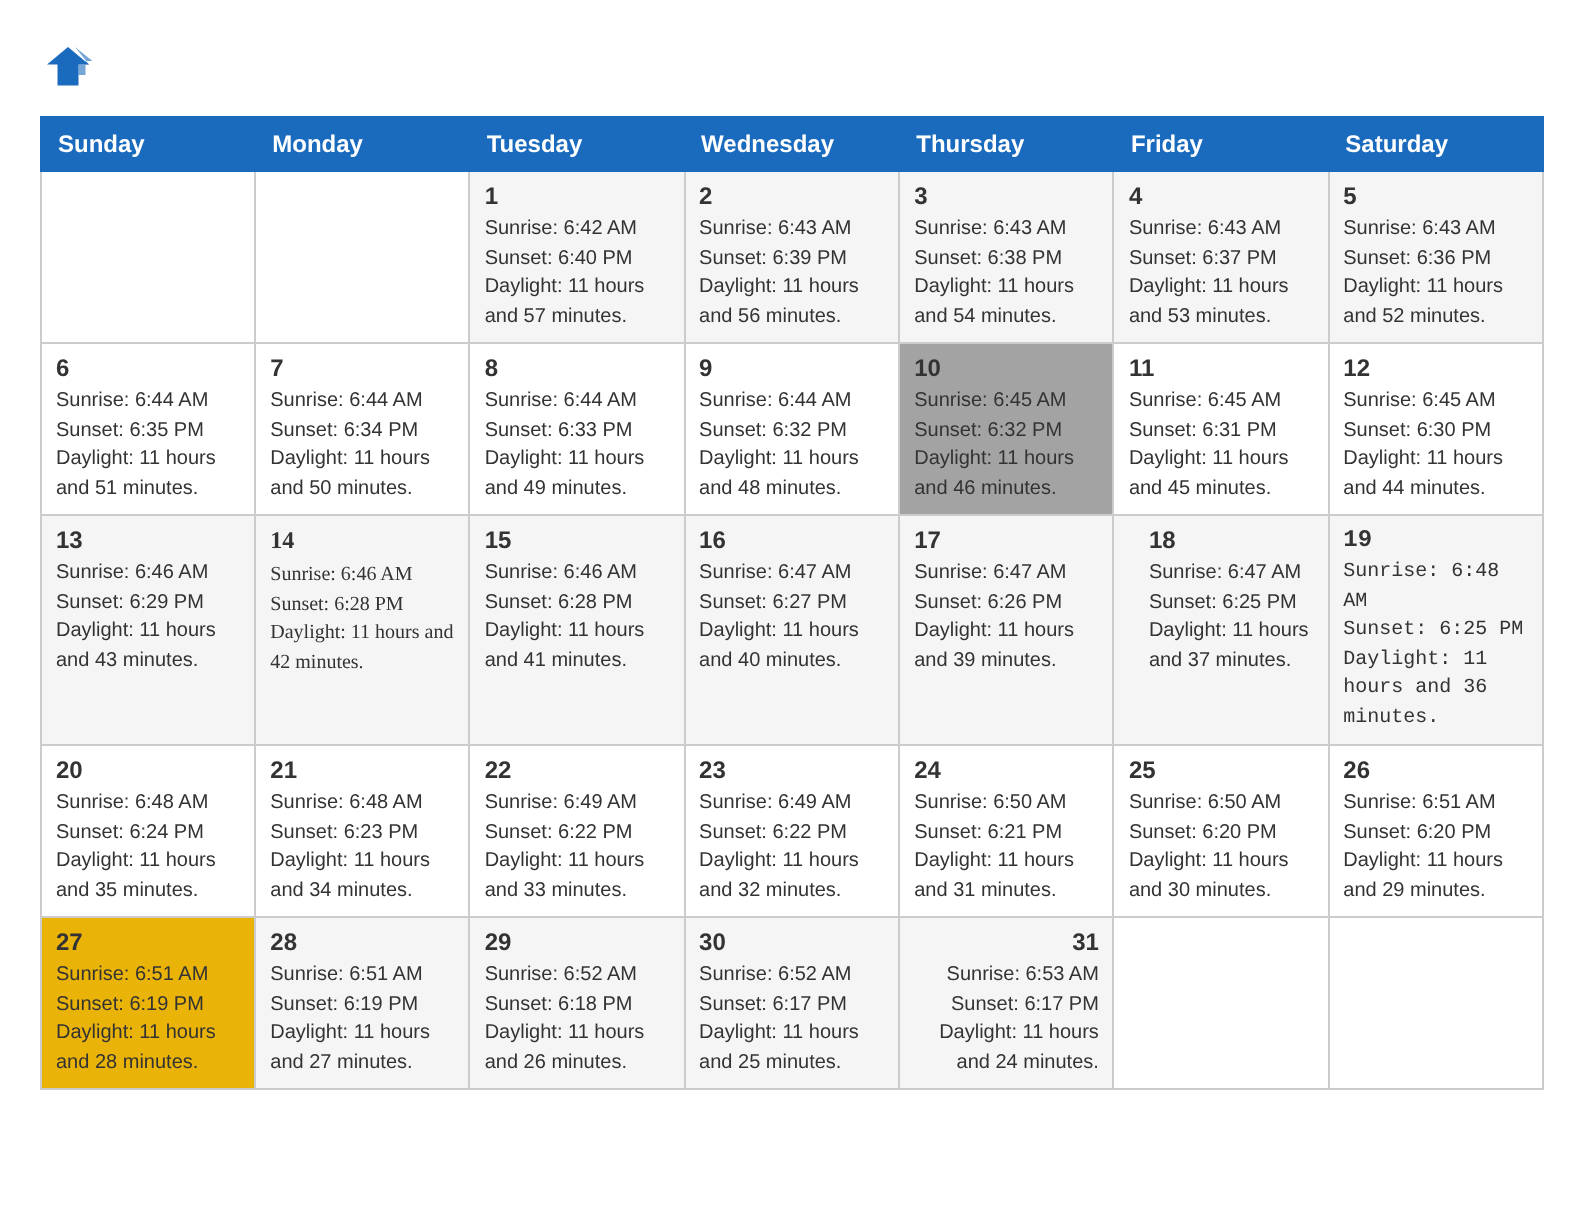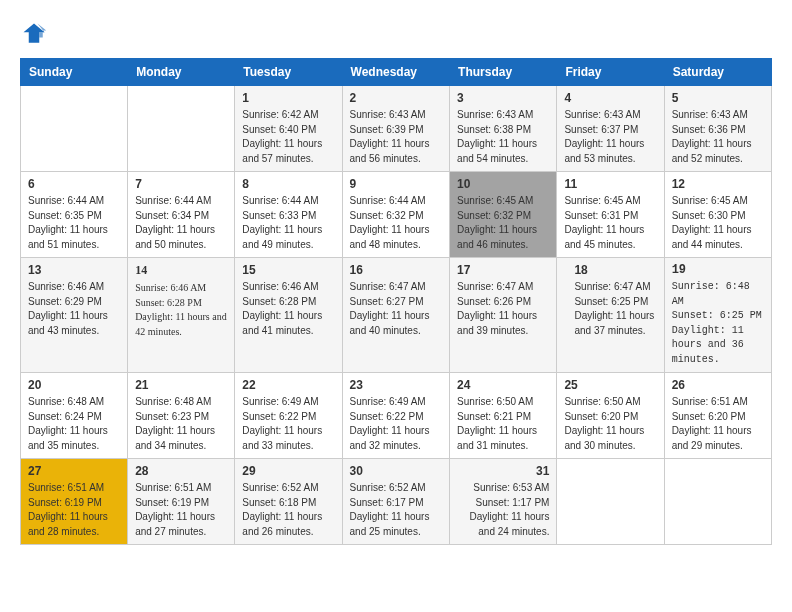--- a/index.html
+++ b/index.html
@@ -307,20 +307,20 @@
         </td>
         <td style="background: rgb(245, 245, 245);">
           <span class="day-num">30</span>
           <div class="day-info" style="white-space: pre-line;">Sunrise: 6:52 AM
 Sunset: 6:17 PM
 Daylight: 11 hours and 25 minutes.</div>
         </td>
         <td style="background: rgb(245, 245, 245); text-align: right;">
           <span class="day-num">31</span>
           <div class="day-info" style="white-space: pre-line;">Sunrise: 6:53 AM
-Sunset: 1:17 PM
+Sunset: 6:17 PM
 Daylight: 11 hours and 24 minutes.</div>
         </td>
         <td class="empty-cell"></td>
         <td class="empty-cell"></td>
       </tr>
     </tbody>
 </table>
 
 </body></html>

